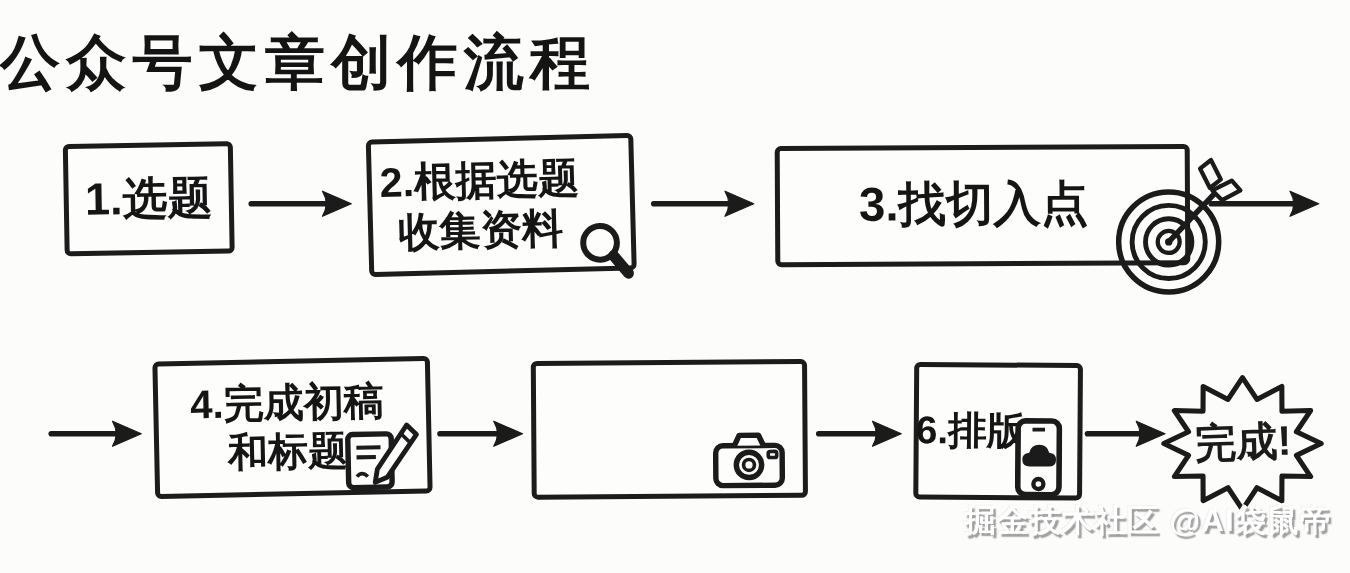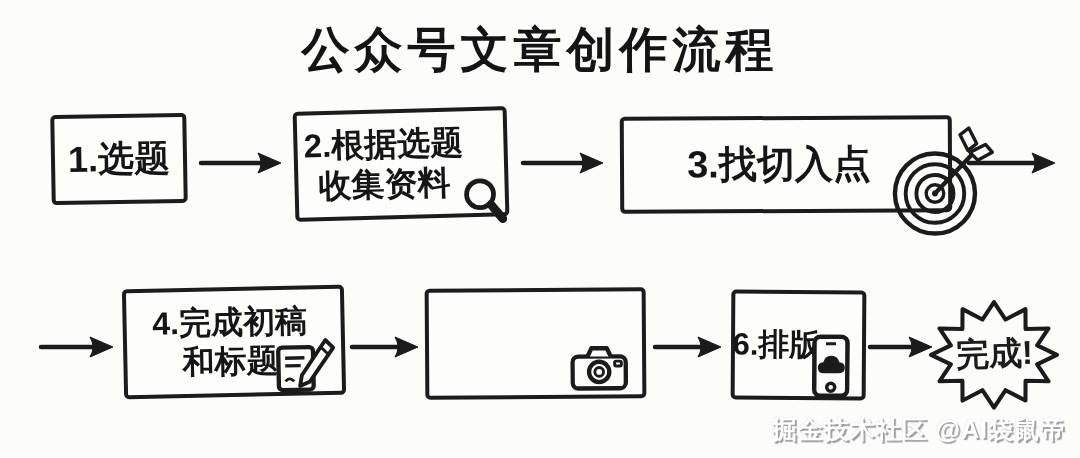--- a/index.html
+++ b/index.html
@@ -1,21 +1,21 @@
 <!DOCTYPE html>
 <html><head>
 <meta charset="utf-8">
 <style>
   html,body{margin:0;padding:0;background:#fcfcfa;}
   .canvas{
     position:relative;width:1080px;height:458px;background:#fcfcfa;
     font-family:"Liberation Sans","DejaVu Sans",sans-serif;color:#1b1b1b;overflow:hidden;
   }
   .title{
-    position:absolute;top:18px;left:0;width:100%;margin:0;text-align:center;
+    position:absolute;top:18px;left:0;width:100%;margin:0;text-align:left;
     font-size:48px;font-weight:800;letter-spacing:5px;color:#141414;
   }
   .box{
     position:absolute;border:4px solid #1c1c1c;border-radius:5px;background:#fdfdfc;
     display:flex;align-items:center;justify-content:center;
     font-weight:700;color:#151515;box-sizing:border-box;overflow:visible;
   }
   .ln{white-space:nowrap;line-height:1.22;}
   .lines{text-align:center;}
   
@@ -53,21 +53,21 @@
   .phone{right:12px;bottom:-2px;width:38px;height:64px;}
   
   .burst{
     position:absolute;left:928px;top:298px;width:132px;height:112px;
     display:flex;align-items:center;justify-content:center;color:#1b1b1b;
   }
   .burst svg{position:absolute;inset:0;}
   .burst .ln{position:relative;font-size:33px;font-weight:800;transform:rotate(-2deg);}
   
   .watermark{
-    position:absolute;right:14px;bottom:12px;font-size:25px;font-weight:700;letter-spacing:1px;
+    position:absolute;right:14px;bottom:25px;font-size:25px;font-weight:700;letter-spacing:1px;
     color:#ffffff;text-shadow:2px 2px 1px #9e9e9e, -1px -1px 0 #f2f2f2;
   }
 </style>
 </head>
 <body>
 
 <div class="canvas">
 
   <h1 class="title">公众号文章创作流程</h1>
 

